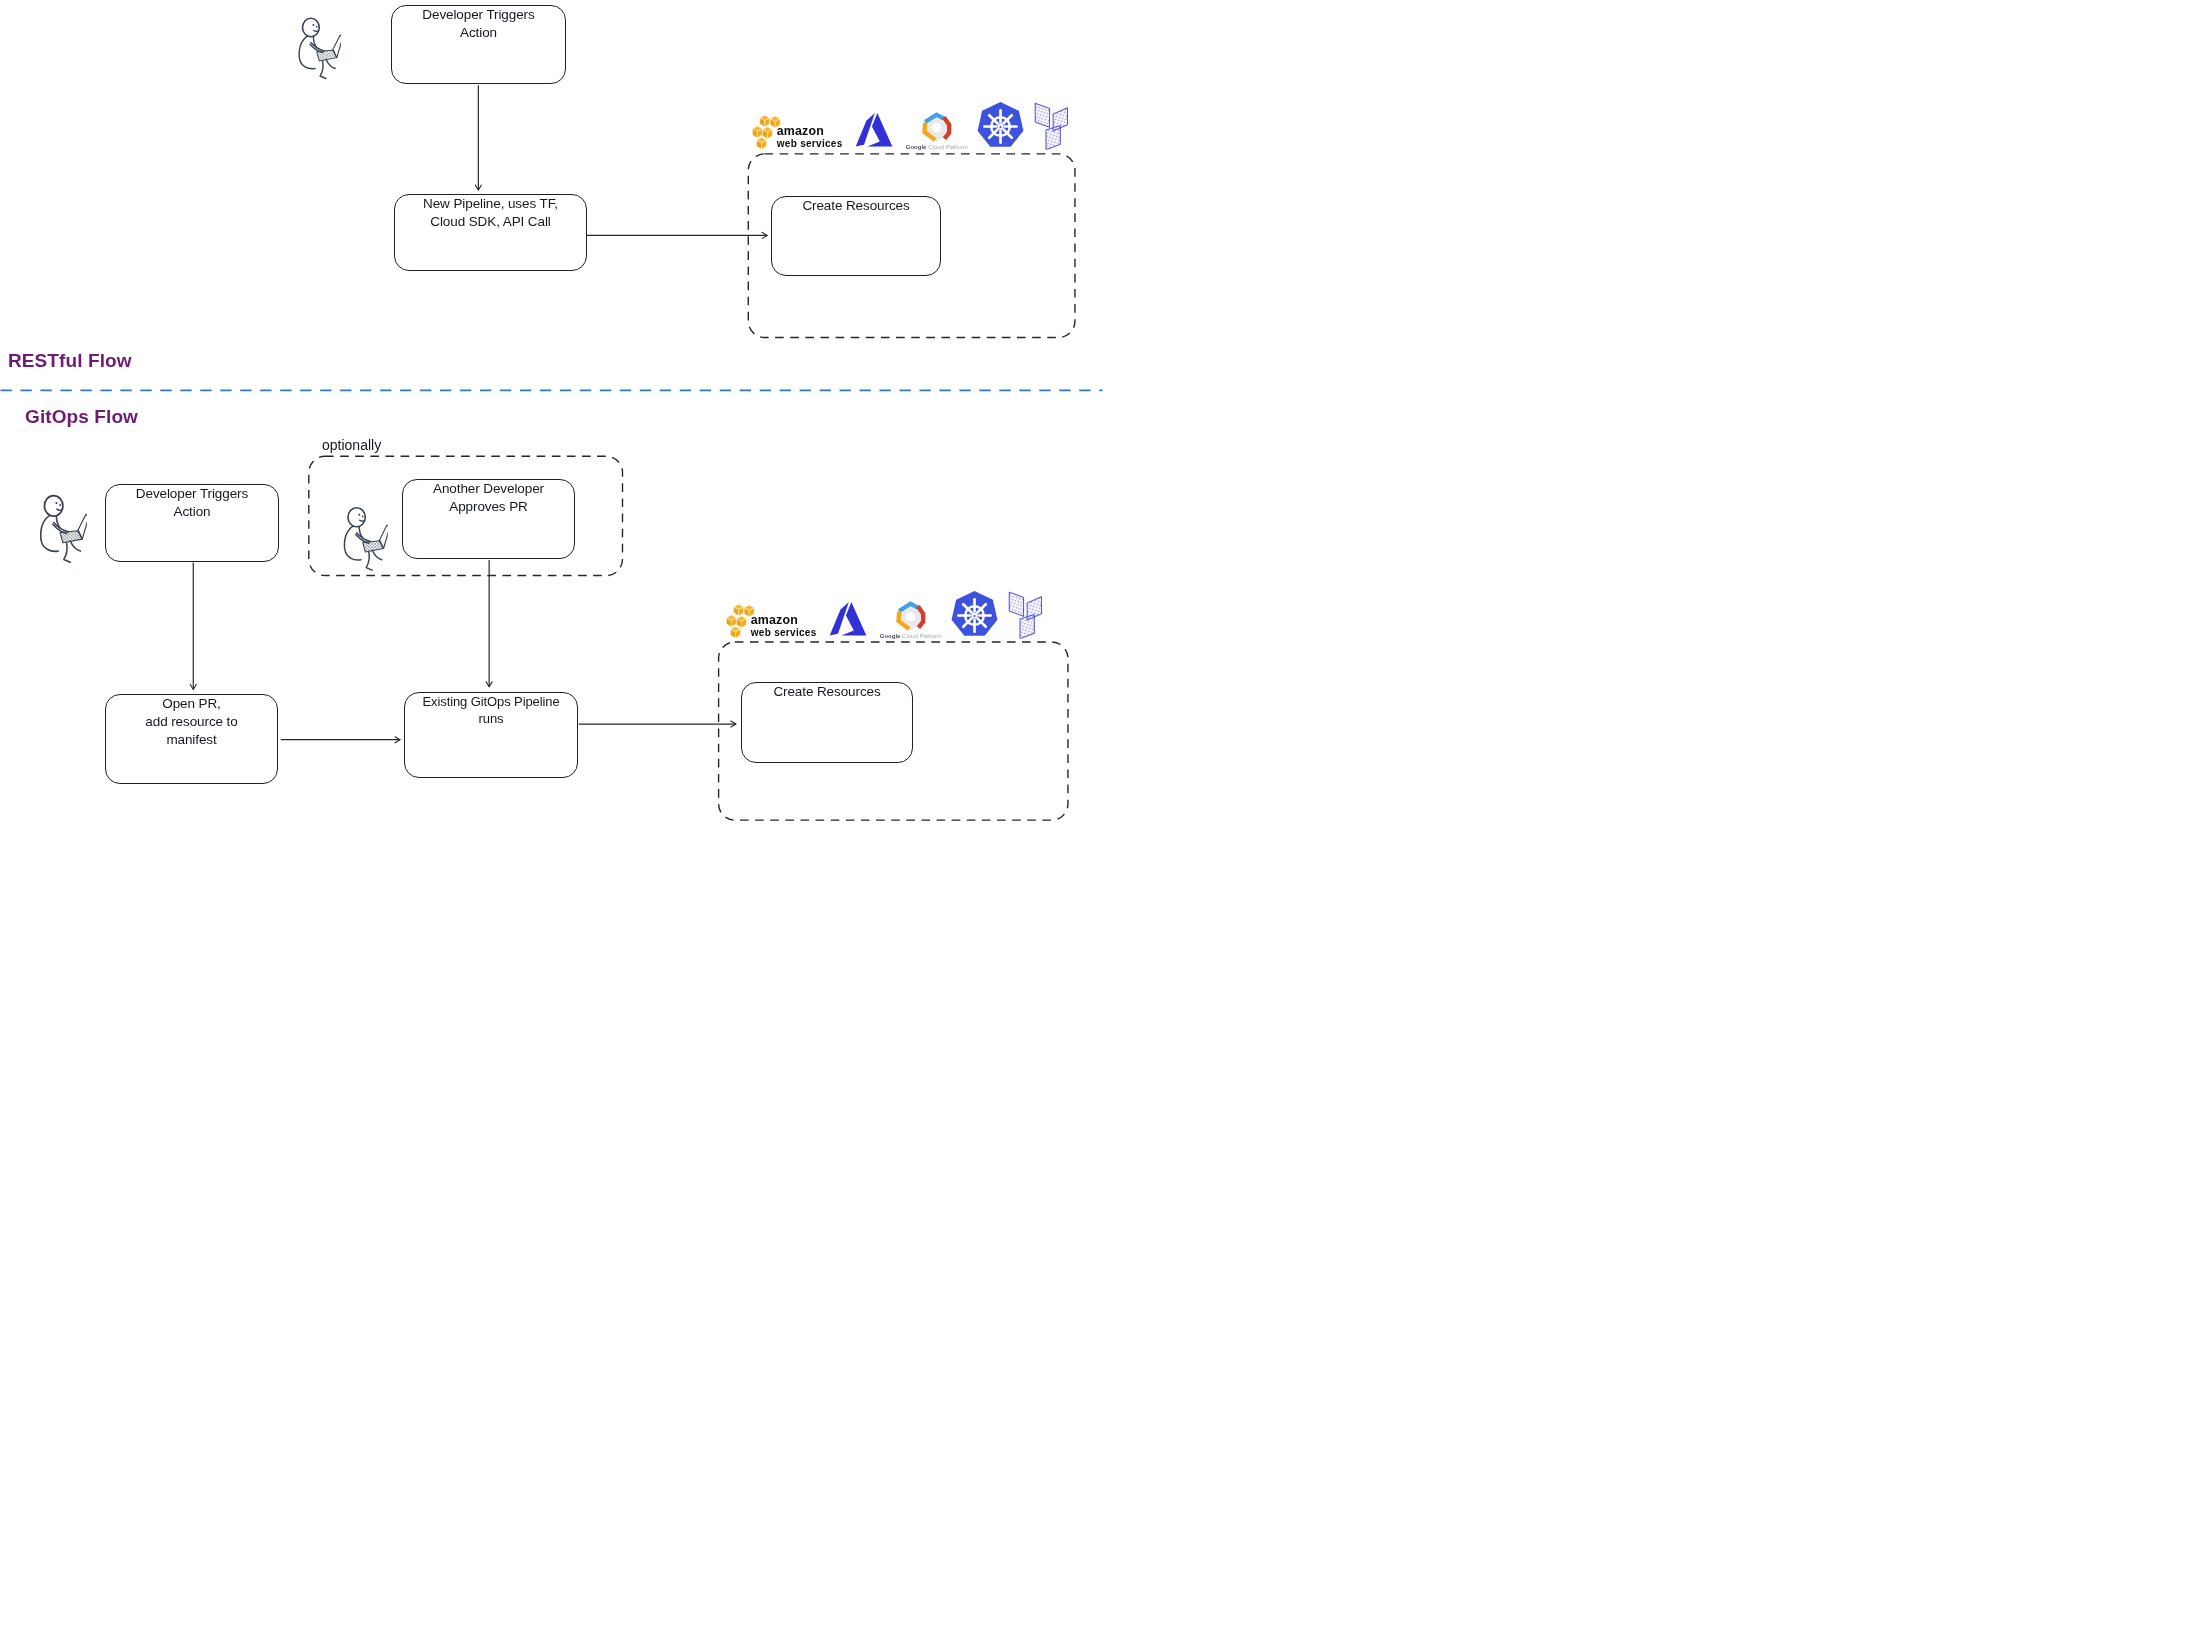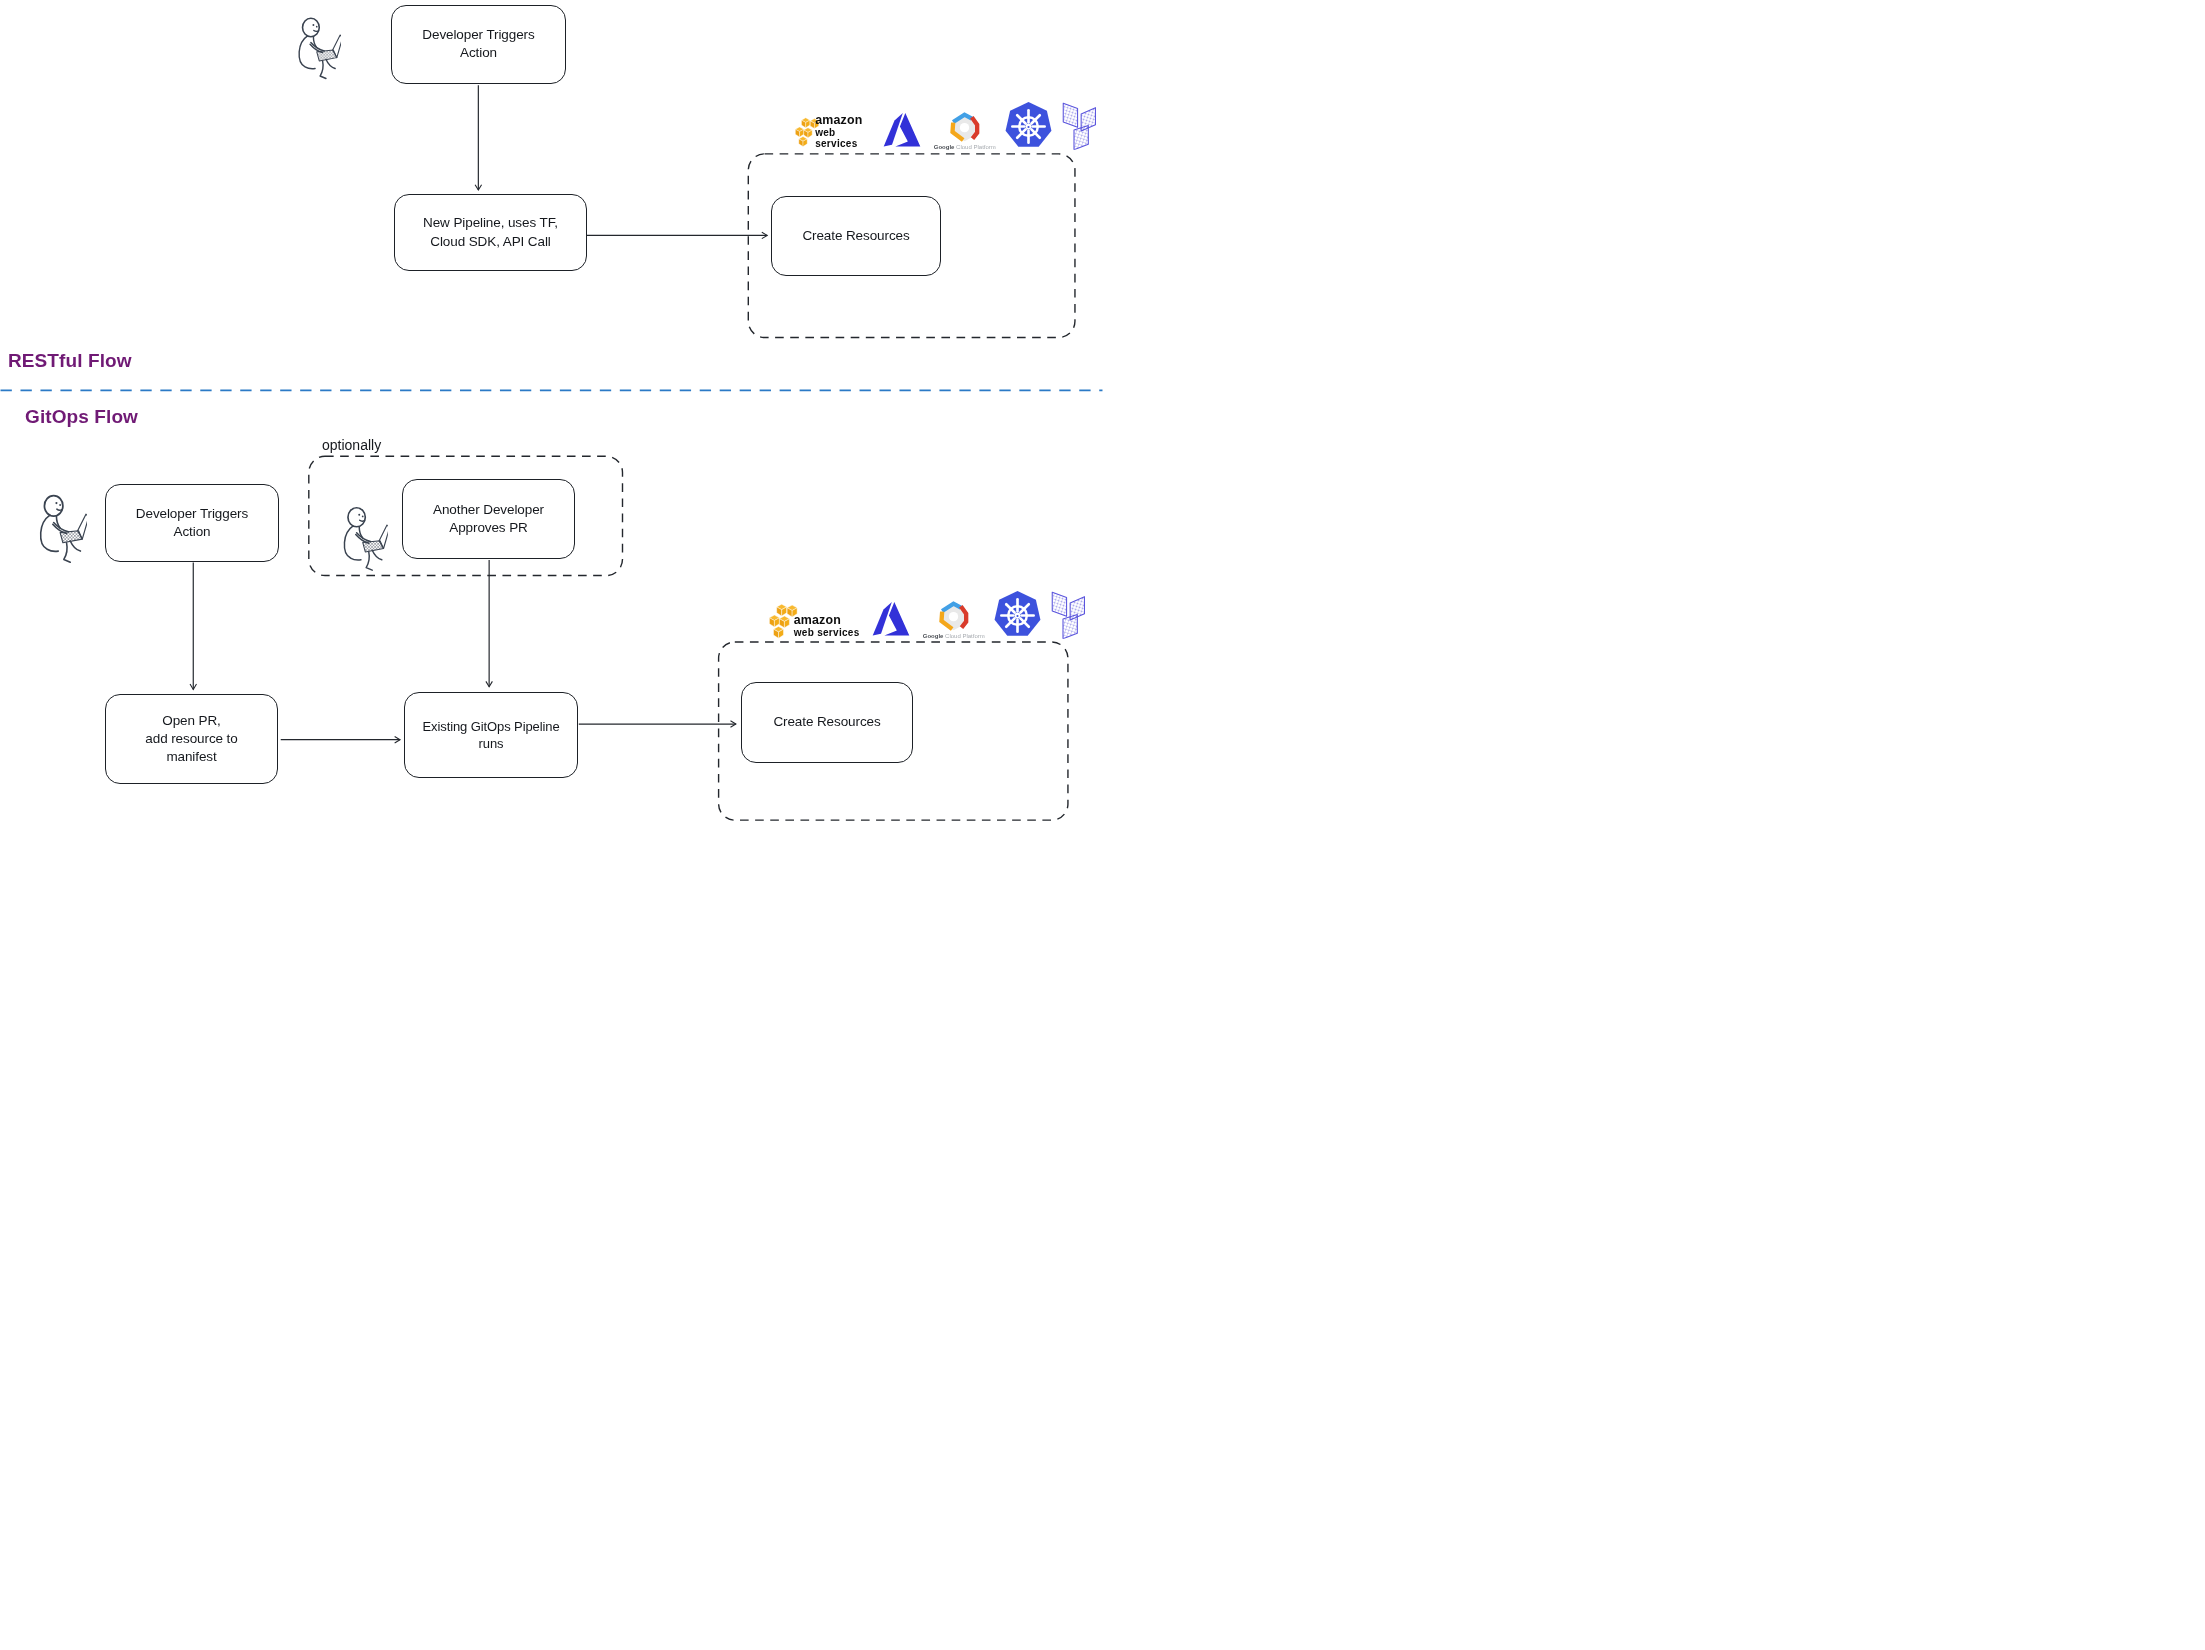--- a/index.html
+++ b/index.html
@@ -6,37 +6,37 @@
   .canvas{
     position:relative;width:1103px;height:825px;background:#ffffff;overflow:hidden;
     font-family:"Liberation Sans", sans-serif;color:#15181d;
   }
   svg{display:block;}
   .overlay{position:absolute;left:0;top:0;width:1103px;height:825px;pointer-events:none;}
 
   
   .node{
     position:absolute;background:#fff;border:1.4px solid #1d2127;border-radius:15px;
-    display:flex;align-items:center;justify-content:center;text-align:center;box-sizing:border-box;
+    display:flex;align-items:flex-start;justify-content:center;text-align:center;box-sizing:border-box;
   }
   .node-label{
     font-size:13.5px;line-height:1.34;font-weight:500;letter-spacing:-0.1px;
     color:#15181d;white-space:pre-line;padding:0 5.4px;
   }
 
   .heading{position:absolute;font-size:19px;font-weight:700;color:#701a75;letter-spacing:0.1px;}
   .optionally{position:absolute;font-size:14px;font-weight:500;color:#15181d;}
 
   
   .figure{position:absolute;}
 
   
   .logo-row{position:absolute;display:flex;align-items:flex-end;gap:8.6px;}
   .logo{display:flex;flex-direction:column;align-items:center;}
-  .aws{flex-direction:row;align-items:flex-end;margin-left:43px;}
+  .aws{flex-direction:row;align-items:flex-end;}
   .aws-text{margin-left:-4.3px;margin-bottom:1.1px;}
   .aws-line1{font-size:12.4px;font-weight:800;color:#0d0d0d;line-height:0.95;letter-spacing:0.2px;}
   .aws-line2{font-size:10px;font-weight:700;color:#0d0d0d;letter-spacing:0.3px;}
   .gcp-caption{margin-top:0.5px;font-size:6px;white-space:nowrap;}
   .gcp-brand{font-weight:700;color:#4b4f55;}
   .gcp-rest{font-weight:500;color:#a7abb0;}
 </style>
 </head>
 <body>
 

